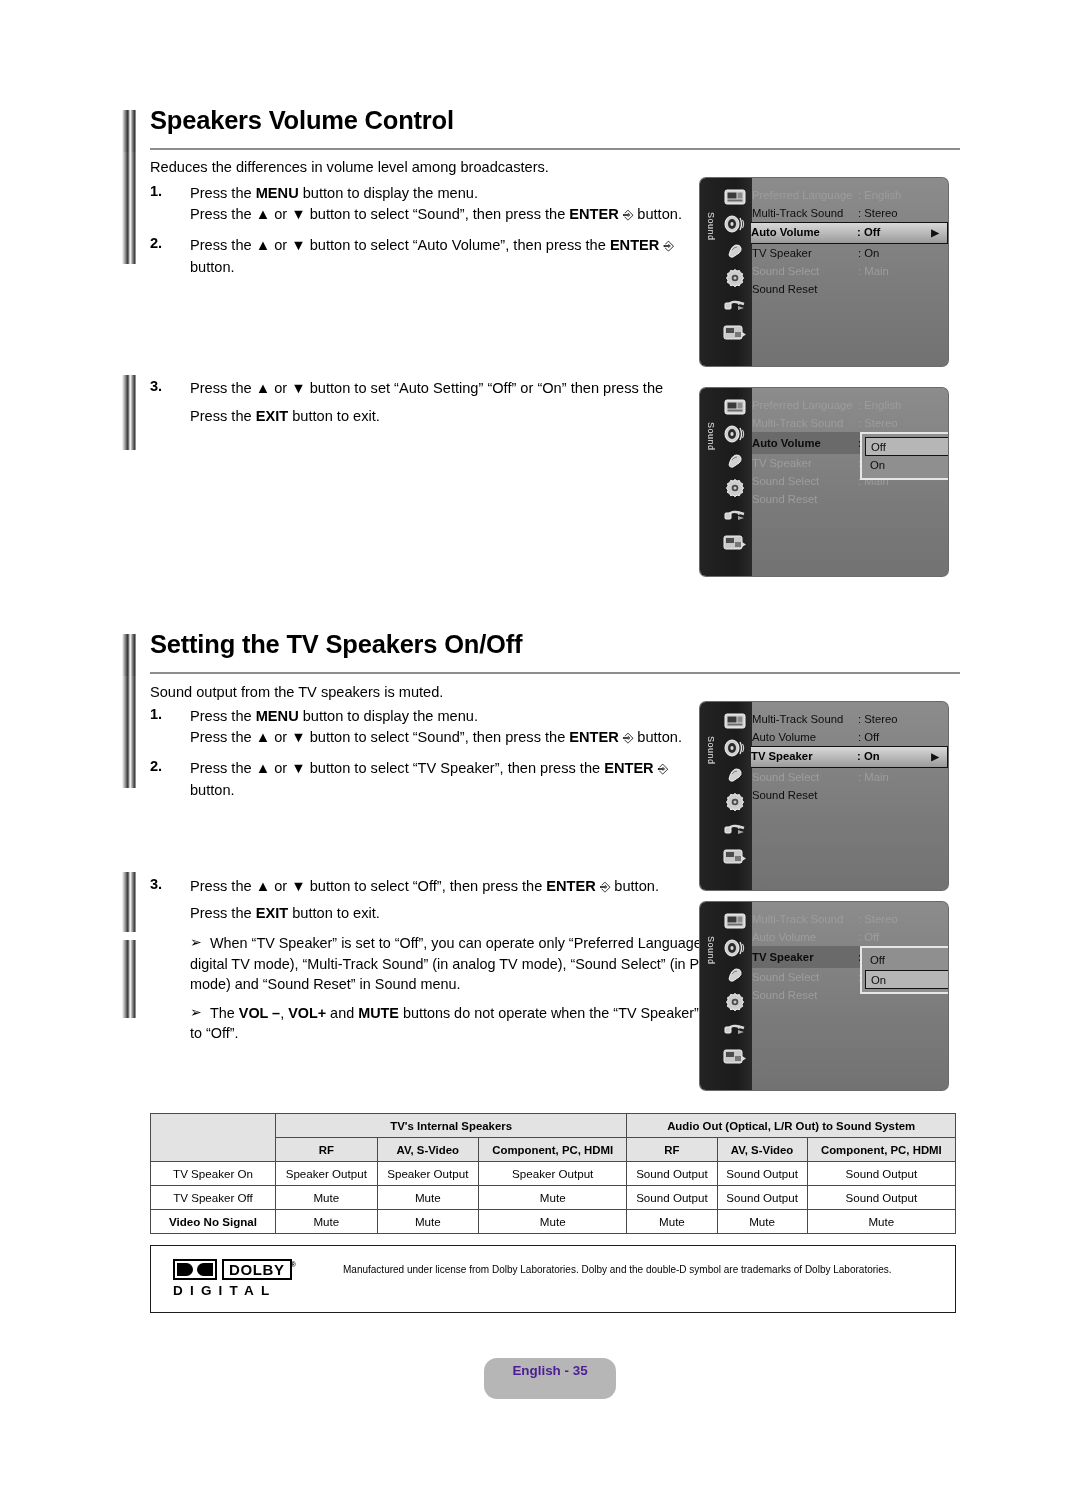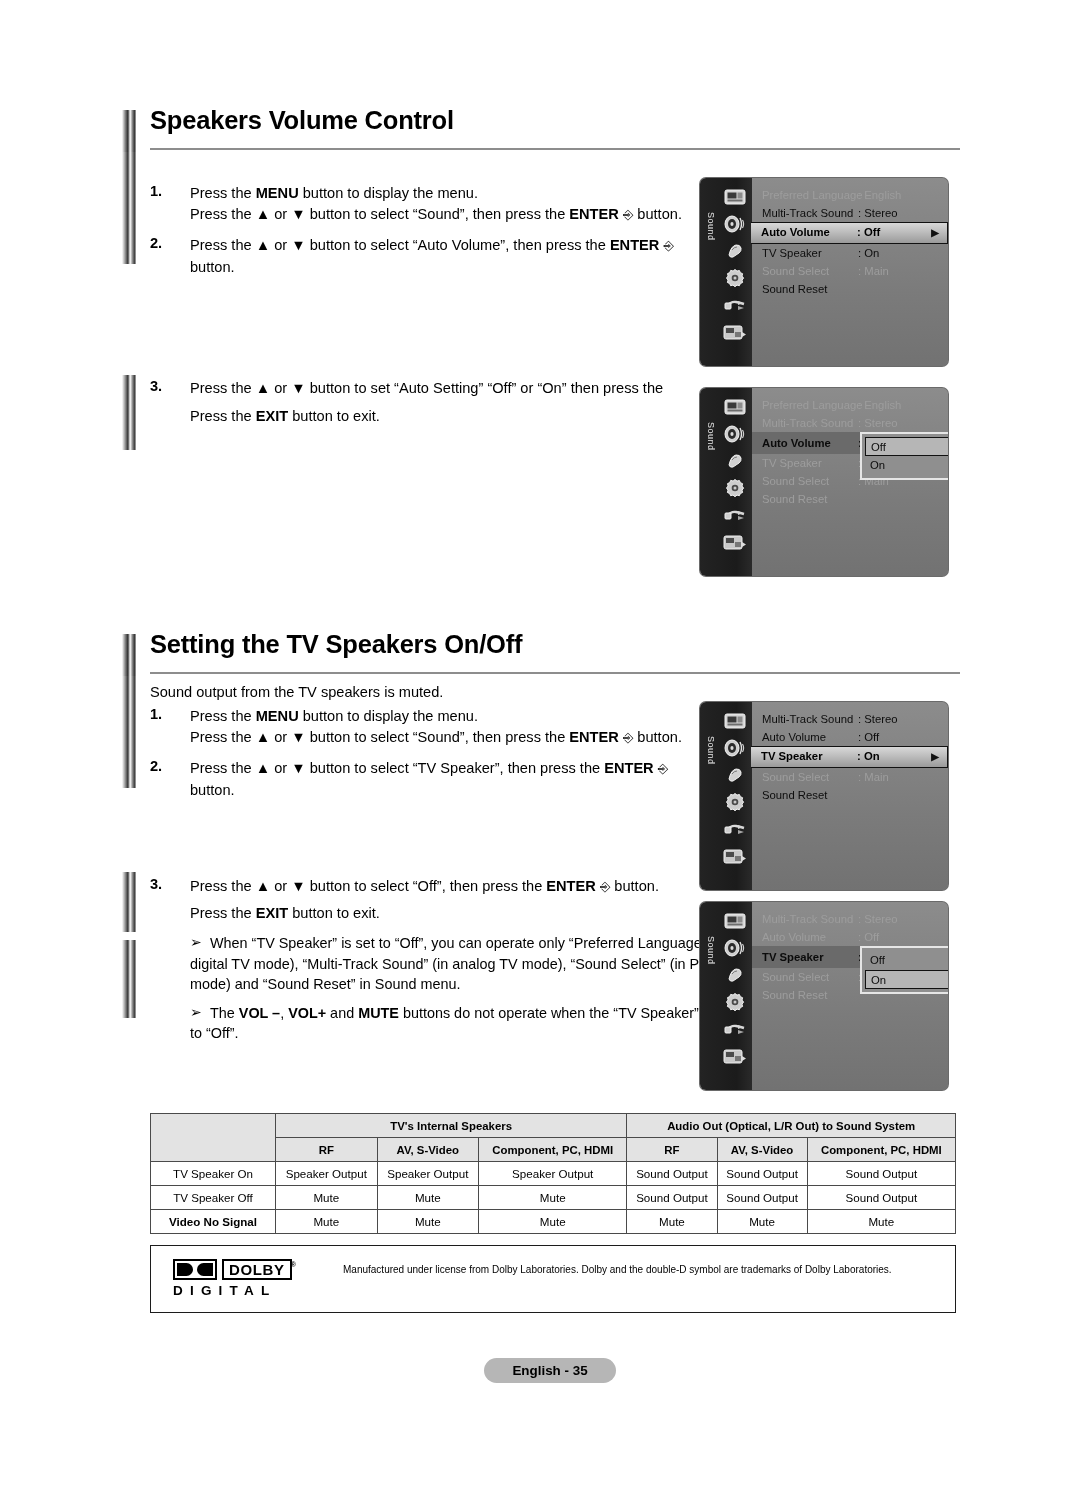--- a/index.html
+++ b/index.html
@@ -168,21 +168,20 @@
     right: 0;
     bottom: 0;
     background: linear-gradient(to bottom,#8c8c8c 0%, #7b7b7b 60%, #727272 100%);
   }
   .osd-row {
     position: relative;
     height: 18px;
     line-height: 18px;
     font-size: 11.3px;
     color: #111;
-    padding-left: 10px;
   }
   .osd-row .val {
     position: absolute;
     left: 106px;
     top: 0;
     text-align: center;
   }
   .osd-row.dim { color: #9d9d9d; }
   .osd-row.bright { color: #0d0d0d; }
   .osd-row.sel {
@@ -331,44 +330,45 @@
     line-height: 19px;
     width: 590px;
   }
 
   
   .footer-pill {
     position: absolute;
     left: 484px;
     top: 1358px;
     width: 132px;
-    height: 25px;
+    height: 41px;
     border-radius: 13px;
     background: #b6b6b6;
     text-align: center;
     line-height: 25px;
     font-size: 13.4px;
     font-weight: bold;
-    color: #000000;
+    color: #4c1d95;
   }
 </style>
 </head>
 <body>
 
 <div class="page">
 
   <div class="section" style="top:108px;">
     <div class="sec-head">
       <div class="head-bar"></div>
       <div class="head-title">Speakers Volume Control</div>
       <div class="head-rule"></div>
     </div>
   </div>
   <div class="side-bar" style="left:122px; top:152px; height:112px;"></div>
 
+  <div class="intro" style="left:150px; top:158px;">Reduces the differences in volume level among broadcasters.</div>
 
   <div class="steps" style="left:150px; top:183px;">
     <div class="step">
       <div class="step-num">1.</div>
       <div class="step-body">
         <div>Press the <b>MENU</b> button to display the menu.</div>
         <div>Press the ▲ or ▼ button to select “Sound”, then press the <b>ENTER</b> <span class="enter-icon">⎆</span> button.</div>
       </div>
     </div>
     <div class="step">

